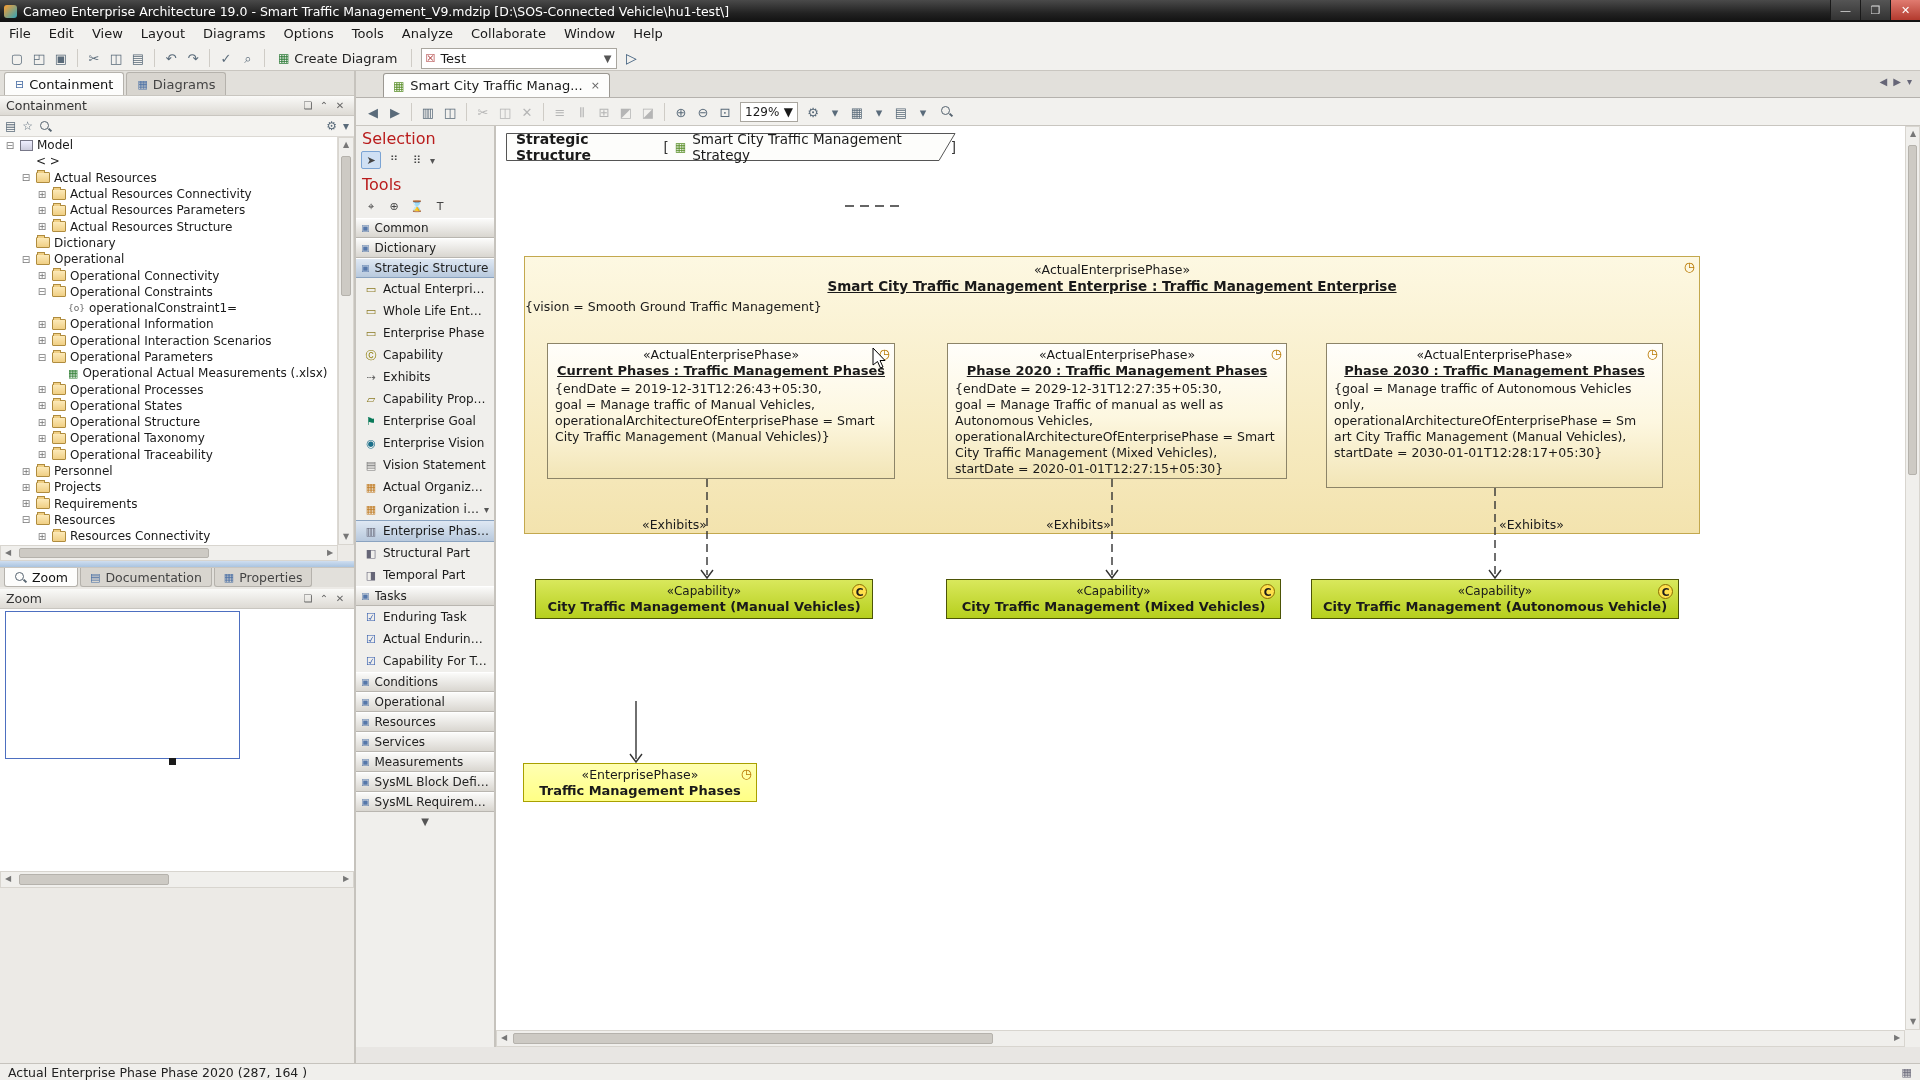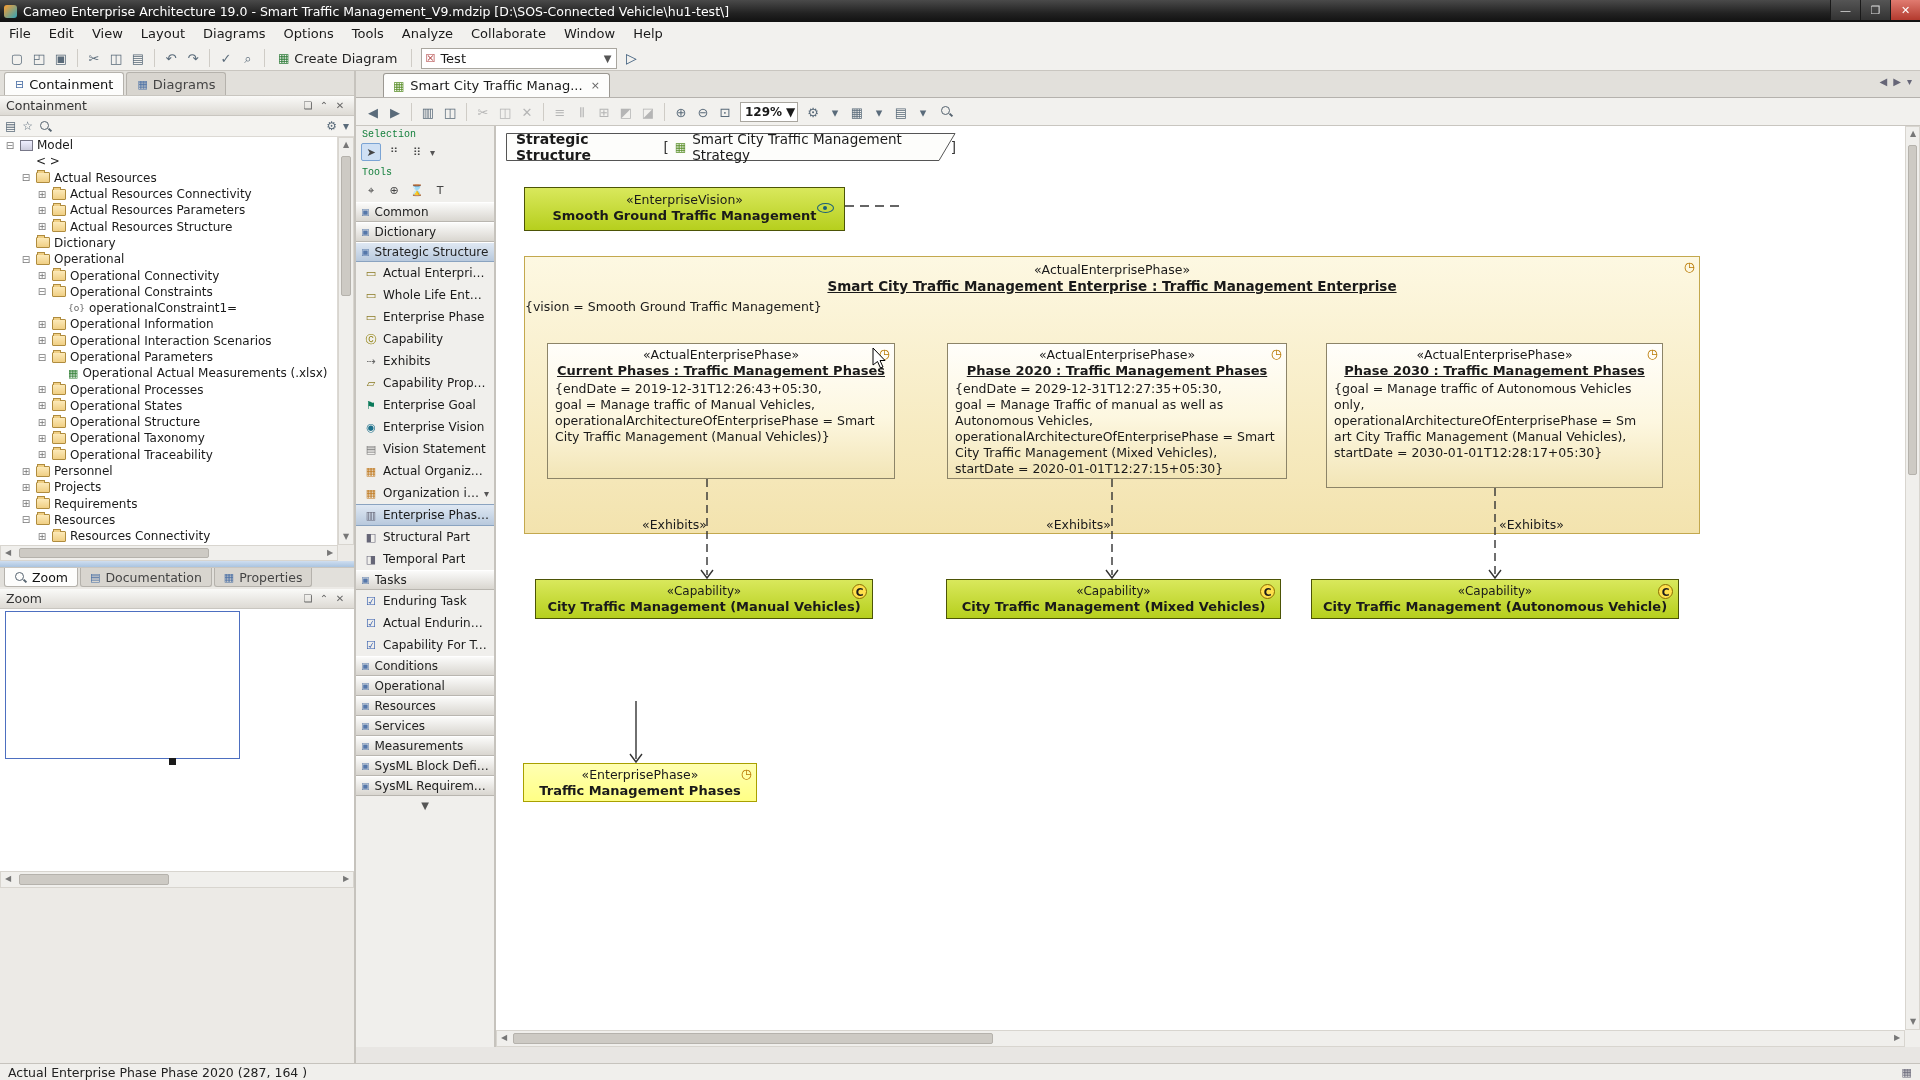--- a/index.html
+++ b/index.html
@@ -89,27 +89,27 @@
 
   
   .diagram-region { position:absolute; left:356px; top:0; right:0; bottom:0; }
   .doc-tabbar { position:absolute; top:0; left:0; right:0; height:27px; background:#e2e0db; border-bottom:1px solid #b5b2ad; }
   .doc-tab { position:absolute; left:27px; bottom:0; height:24px; display:flex; align-items:center; gap:6px; padding:0 9px; background:#fdfdfc; border:1px solid #9b9892; border-bottom:none; border-radius:3px 3px 0 0; font-size:13px; }
   .doc-tab .dg-ic { color:#5a8f2a; font-size:12px; }
   .doc-tab .close { color:#666; font-size:11px; margin-left:2px; }
   .tab-nav { position:absolute; right:8px; top:5px; display:flex; gap:6px; color:#667; font-size:10px; }
   .dg-toolbar { position:absolute; top:27px; left:0; right:0; height:28px; background:#f2f1ee; border-bottom:1px solid #c9c6c0; display:flex; align-items:center; padding-left:6px; }
   .zoom-combo { display:flex; align-items:center; height:20px; width:58px; background:#fff; border:1px solid #a9a69f; margin:0 4px; padding:0 4px; font-size:12px; gap:4px; }
-  .zoom-combo .flex { flex:1;font-weight:bold; }
+  .zoom-combo .flex { flex:1; }
 
   .dg-body { position:absolute; top:55px; left:0; right:0; bottom:16px; display:flex; }
 
   
   .palette { width:140px; flex:none; background:#f0efec; border-right:2px solid #c6c3bd; overflow:hidden; font-size:12px; }
-  .pal-label { padding:3px 6px 1px; color:#15803d; font-size:10px;font-family:Liberation Mono, monospace; }
+  .pal-label { padding:3px 6px 1px; color:#b91c1c; font-size:16px; }
   .pal-row { display:flex; align-items:center; gap:3px; padding:2px 5px 3px; }
   .pal-tool { width:20px; height:18px; text-align:center; line-height:18px; font-size:11px; color:#444; border:1px solid transparent; border-radius:2px; }
   .pal-tool.sel { background:#cfe0f4; border-color:#7ba4d4; }
   .pal-header { height:20px; display:flex; align-items:center; gap:5px; padding:0 5px; background:linear-gradient(180deg,#fbfbfa,#d9d6d0); border-top:1px solid #fff; border-bottom:1px solid #b9b6b0; font-size:12px; color:#222; white-space:nowrap; overflow:hidden; }
   .pal-header.active { background:linear-gradient(180deg,#dfe8f3,#b8c9dd); border-bottom-color:#8aa3c0; }
   .pal-h-icon { color:#5577aa; font-size:9px; flex:none; }
   .pal-h-label { overflow:hidden; text-overflow:ellipsis; }
   .pal-item { height:22px; display:flex; align-items:center; gap:5px; padding:0 5px 0 8px; white-space:nowrap; overflow:hidden; }
   .pal-item.selected { background:linear-gradient(180deg,#dfe8f3,#b8c9dd); border-top:1px solid #8aa3c0; border-bottom:1px solid #8aa3c0; }
   .pal-i-icon { flex:none; width:14px; text-align:center; font-size:11px; color:#8a7a22; }
@@ -638,25 +638,20 @@
                 </svg>
               <span class="txt">
                 <span class="type">Strategic Structure</span>
                 <span class="brk">[</span>
                 <span class="dg-ic">▦</span>
                 <span class="name">Smart City Traffic Management Strategy</span>
                 <span class="brk">]</span>
               </span>
             </div>
 
-            <div class="dg-el green-box dg-vision">
-              <div class="st">«EnterpriseVision»</div>
-              <div class="nm">Smooth Ground Traffic Management</div>
-              <span class="eye"></span>
-            </div>
 
 
             <div class="dg-el dg-container">
               <div class="st">«ActualEnterprisePhase»</div>
               <div class="nm un">Smart City Traffic Management Enterprise : Traffic Management Enterprise</div>
               <div class="tagline">{vision = Smooth Ground Traffic Management}</div>
               <span class="badge-clock">◷</span>
             </div>
 
             <div class="dg-el phase-box dg-phase1">

